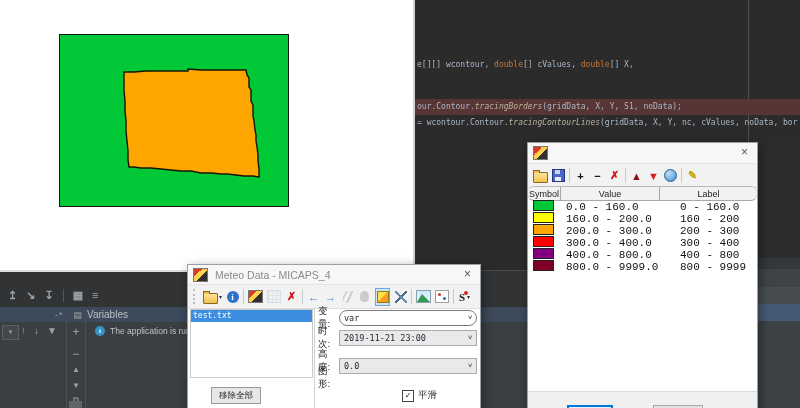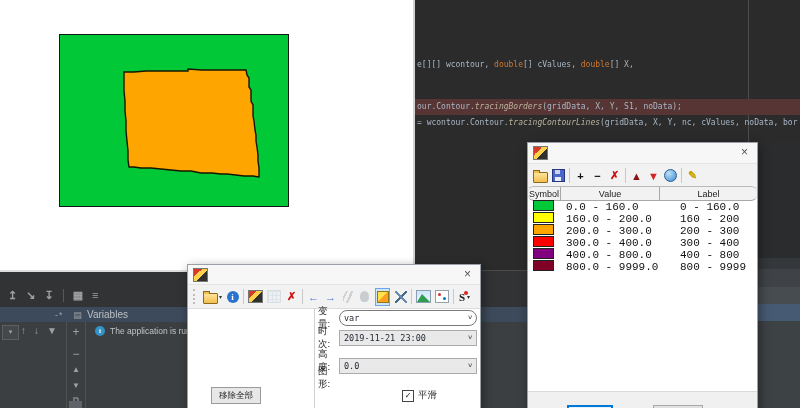--- a/index.html
+++ b/index.html
@@ -248,20 +248,21 @@
       </div>
     <div class="lfooter">
       <span class="okbtn"></span>
       <span class="cancelbtn"></span>
     </div>
   </div>
 
   <div class="dlg" id="meteo">
     <div class="titlebar">
       <span class="dlg-ico"></span>
+      <span class="title-text">Meteo Data - MICAPS_4</span>
       <span class="close-x">×</span>
     </div>
     <div class="toolbar">
         <span class="grip"></span>
         <span class="ticon">
           <span class="ic-folder"></span>
           <span class="ddv">▾</span>
         </span>
         <span class="ticon">
           <span class="ic-info">i</span>
@@ -300,20 +301,23 @@
           <span class="ic-mountain"></span>
         </span>
         <span class="ticon">
           <span class="ic-scatter"></span>
         </span>
         <span class="vsep"></span>
         <span class="ticon">
           <span class="ic-s">S</span>
           <span class="ddv">▾</span>
         </span>
+      </div>
+    <div class="mlist" id="meteo-files">
+        <div class="litem sel">test.txt</div>
       </div>
     <div class="mdivider"></div>
     <div id="meteo-fields">
         <div class="frow" style="top: 45px;">
           <span class="flabel">变量:</span>
           <span class="fcombo white">
             <span class="fval">var</span>
             <span class="fchev">∨</span>
           </span>
         </div>

